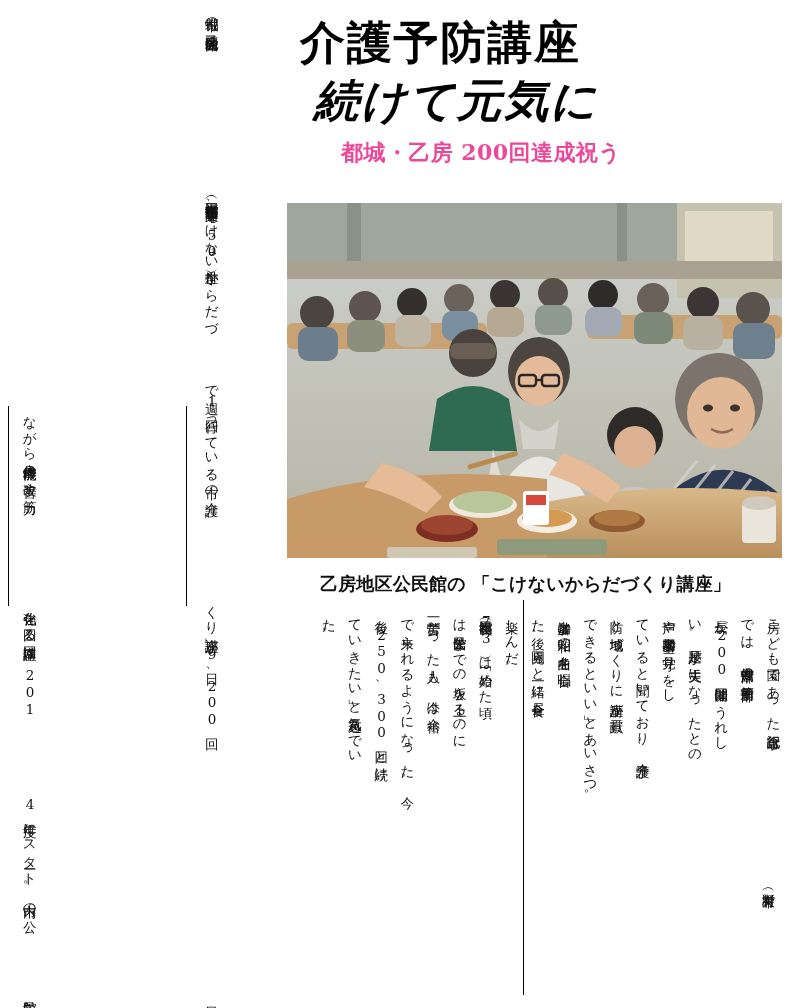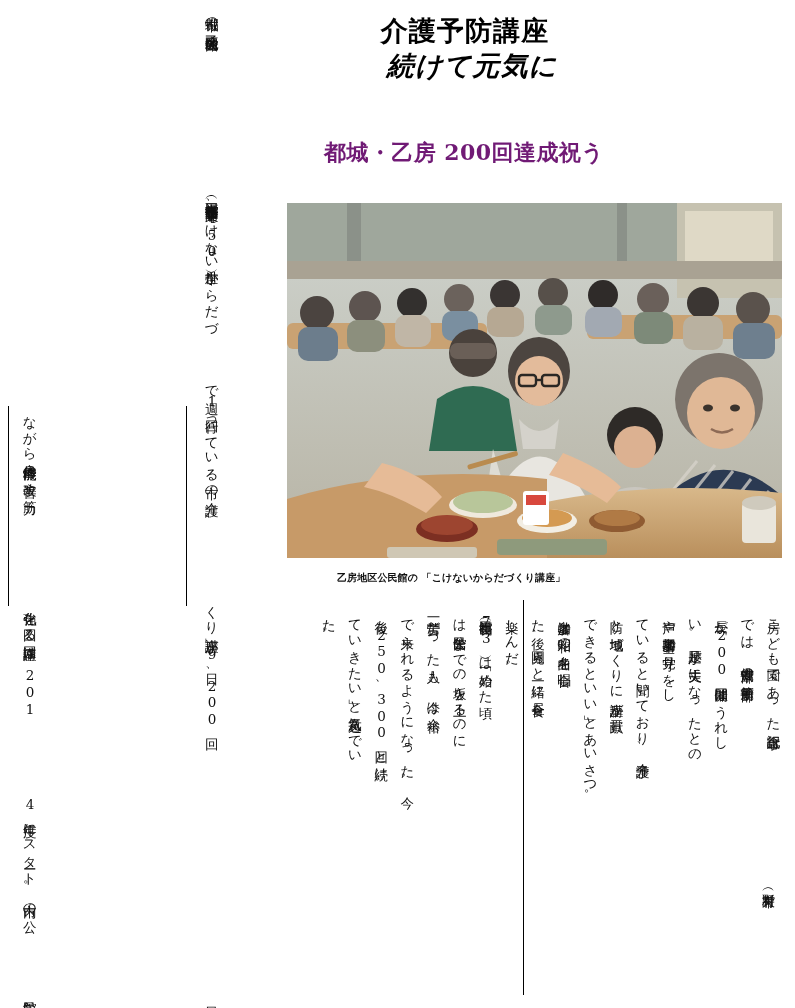--- a/index.html
+++ b/index.html
@@ -20,37 +20,36 @@
     -webkit-writing-mode:vertical-rl;
     line-height:1.42;
     letter-spacing:0.02em;
     font-family:"DejaVu Serif","Liberation Serif",serif;
   }
 
   
   .headline{
     position:absolute;
     left:300px; top:14px; width:330px;
-    text-align:center;
-    font-size:27px;
+    font-size:45px;
     font-weight:bold;
     line-height:1.28;
     letter-spacing:0.04em;
     font-family:"DejaVu Serif","Liberation Serif",serif;
     color:#000;
   }
   .headline .l2{display:block;margin-left:14px;font-style:italic;}
 
   .subhead{
     position:absolute;
-    left:324px; top:138px; width:300px;
+    left:341px; top:138px; width:300px;
     font-size:22px;
     font-weight:bold;
     letter-spacing:0.02em;
-    color:#701a75;
+    color:#ec4899;
   }
 
   
   .leadwrap{
     position:absolute;
     left:196px; top:6px;
     height:185px;
   }
   .lead-col{
     font-size:13.5px;
@@ -97,23 +96,23 @@
     position:absolute;
     left:287px; top:203px;
     width:495px; height:355px;
     overflow:hidden;
     background:#c8bfae;
   }
   .photo svg{display:block;}
 
   .caption{
     position:absolute;
-    left:337px; top:570px;
+    left:320px; top:570px;
     width:440px;
-    font-size:10px;
+    font-size:18px;
     line-height:1.55;
     font-weight:bold;
     letter-spacing:0.01em;
   }
 
   
   .bodywrap{
     position:absolute;
     right:12px; top:610px;
     height:360px;

